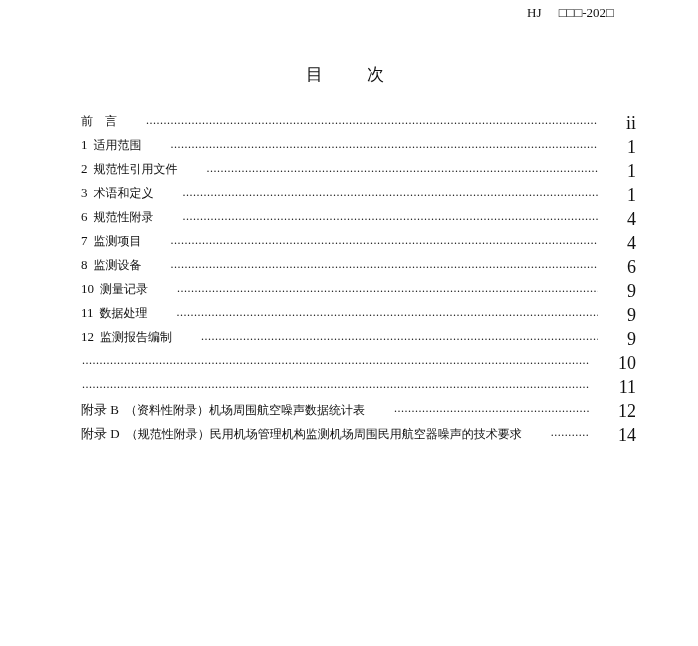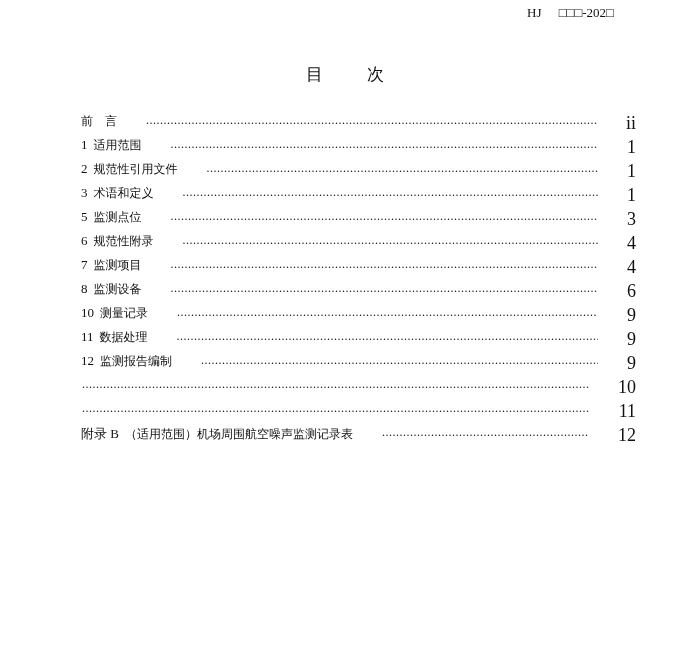--- a/index.html
+++ b/index.html
@@ -46,25 +46,20 @@
     <span class="label"><span class="num">2</span><span>规范性引用文件</span></span>
     <span class="dots"></span>
     <span class="page">1</span>
   </div>
   <div class="row">
     <span class="label"><span class="num">3</span><span>术语和定义</span></span>
     <span class="dots"></span>
     <span class="page">1</span>
   </div>
   <div class="row">
-    <span class="label"><span class="num">5</span><span>监测点位</span></span>
-    <span class="dots"></span>
-    <span class="page">3</span>
-  </div>
-  <div class="row">
     <span class="label"><span class="num">6</span><span>规范性附录</span></span>
     <span class="dots"></span>
     <span class="page">4</span>
   </div>
   <div class="row">
     <span class="label"><span class="num">7</span><span>监测项目</span></span>
     <span class="dots"></span>
     <span class="page">4</span>
   </div>
   <div class="row">
@@ -89,17 +84,22 @@
   </div>
   <div class="row">
     <span class="dots"></span>
     <span class="page">10</span>
   </div>
   <div class="row">
     <span class="dots"></span>
     <span class="page">11</span>
   </div>
   <div class="row">
-    <span class="label"><span class="num">附录 B</span><span>（适用范围）机场周围航空噪声监测记录表</span></span>
+    <span class="label"><span class="num">附录 B</span><span>（资料性附录）机场周围航空噪声数据统计表</span></span>
     <span class="dots"></span>
     <span class="page">12</span>
+  </div>
+  <div class="row">
+    <span class="label"><span class="num">附录 D</span><span>（规范性附录）民用机场管理机构监测机场周围民用航空器噪声的技术要求</span></span>
+    <span class="dots"></span>
+    <span class="page">14</span>
   </div>
 </div>
 
 </body></html>

